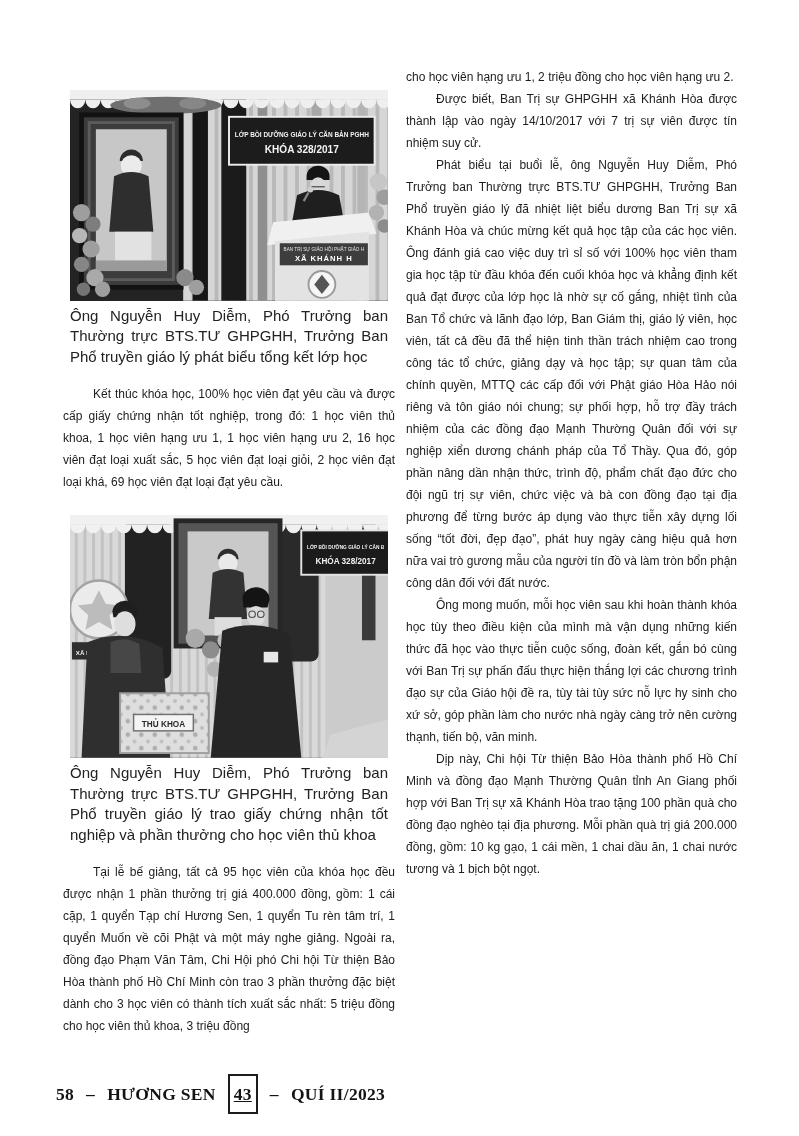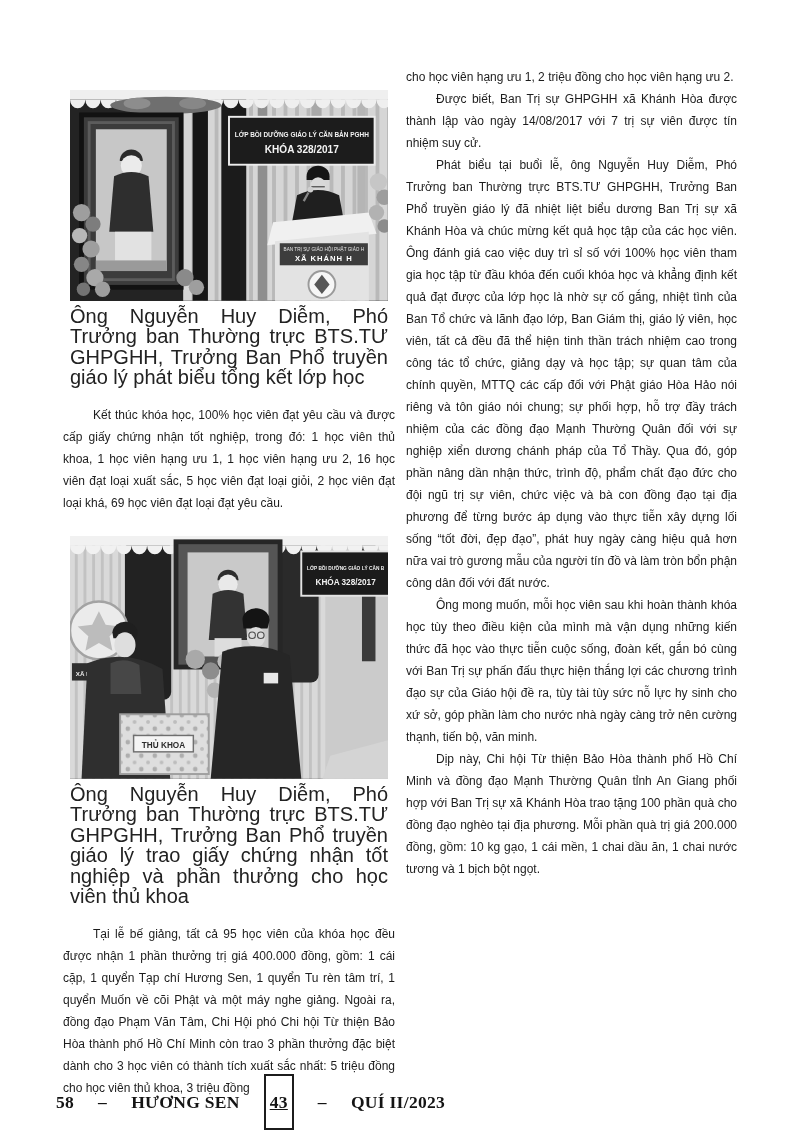--- a/index.html
+++ b/index.html
@@ -15,35 +15,35 @@
   .page { position: absolute; inset: 0; }
   .col { position: absolute; width: 332px; }
   .col-left  { left: 63px;  top: 83px; }
   .col-right { left: 406px; top: 66px; width: 331px; }
   .body-text { font-size: 12px; line-height: 22px; text-align: justify; }
   .body-text p { margin: 0; }
   p.indent { text-indent: 30px; }
   .photo-fig { margin: 7px; }
   .photo { display: block; width: 100%; height: auto; background: #2a2a2a; }
   .caption {
-    font-size: 20px; line-height: 20.5px;
+    font-size: 15px; line-height: 20.5px;
     text-align: justify; margin-top: 5px; color: #222;
   }
   .para-left-1 { margin-top: 16px !important; }
   .photo2-wrap { margin-top: 22px; }
   .para-left-2 { margin-top: 16px !important; }
   .footer {
     position: absolute; left: 56px; top: 1074px;
     font-family: "Liberation Serif", serif;
     font-weight: bold; font-size: 17.5px; letter-spacing: 0.3px;
-    color: #141414; display: flex; align-items: center; gap: 24px;
+    color: #141414; display: flex; align-items: center; gap: 12px;
   }
   .issue-box {
     display: inline-block; border: 2px solid #1c1c1c;
-    padding: 16px 4px; line-height: 20px; text-decoration: underline;
+    padding: 8px 4px; line-height: 20px; text-decoration: underline;
   }
   svg text { font-family: "Liberation Sans", sans-serif; }
 </style>
 </head>
 <body>
 
 <div class="page">
 
   <section class="col col-left">
 
@@ -210,21 +210,21 @@
         <polygon points="262,252 330,252 330,212 270,228" fill="#d4d4d4"></polygon>
       </svg>
       <figcaption class="caption">Ông Nguyễn Huy Diễm, Phó Trưởng ban Thường trực BTS.TƯ GHPGHH, Trưởng Ban Phổ truyền giáo lý trao giấy chứng nhận tốt nghiệp và phần thưởng cho học viên thủ khoa</figcaption>
     </figure>
 
     <p class="body-text indent para-left-2">Tại lễ bế giảng, tất cả 95 học viên của khóa học đều được nhận 1 phần thưởng trị giá 400.000 đồng, gồm: 1 cái cặp, 1 quyển Tạp chí Hương Sen, 1 quyển Tu rèn tâm trí, 1 quyển Muốn về cõi Phật và một máy nghe giảng. Ngoài ra, đồng đạo Phạm Văn Tâm, Chi Hội phó Chi hội Từ thiện Bảo Hòa thành phố Hồ Chí Minh còn trao 3 phần thưởng đặc biệt dành cho 3 học viên có thành tích xuất sắc nhất: 5 triệu đồng cho học viên thủ khoa, 3 triệu đồng</p>
   </section>
 
   <section class="col col-right body-text">
     <p>cho học viên hạng ưu 1, 2 triệu đồng cho học viên hạng ưu 2.</p>
-    <p class="indent">Được biết, Ban Trị sự GHPGHH xã Khánh Hòa được thành lập vào ngày 14/08/2017 với 7 trị sự viên được tín nhiệm suy cử.</p>
+    <p class="indent">Được biết, Ban Trị sự GHPGHH xã Khánh Hòa được thành lập vào ngày 14/10/2017 với 7 trị sự viên được tín nhiệm suy cử.</p>
     <p class="indent">Phát biểu tại buổi lễ, ông Nguyễn Huy Diễm, Phó Trưởng ban Thường trực BTS.TƯ GHPGHH, Trưởng Ban Phổ truyền giáo lý đã nhiệt liệt biểu dương Ban Trị sự xã Khánh Hòa và chúc mừng kết quả học tập của các học viên. Ông đánh giá cao việc duy trì sỉ số với 100% học viên tham gia học tập từ đầu khóa đến cuối khóa học và khẳng định kết quả đạt được của lớp học là nhờ sự cố gắng, nhiệt tình của Ban Tổ chức và lãnh đạo lớp, Ban Giám thị, giáo lý viên, học viên, tất cả đều đã thể hiện tinh thần trách nhiệm cao trong công tác tổ chức, giảng dạy và học tập; sự quan tâm của chính quyền, MTTQ các cấp đối với Phật giáo Hòa Hảo nói riêng và tôn giáo nói chung; sự phối hợp, hỗ trợ đầy trách nhiệm của các đồng đạo Mạnh Thường Quân đối với sự nghiệp xiển dương chánh pháp của Tổ Thầy. Qua đó, góp phần nâng dần nhận thức, trình độ, phẩm chất đạo đức cho đội ngũ trị sự viên, chức việc và bà con đồng đạo tại địa phương để từng bước áp dụng vào thực tiễn xây dựng lối sống “tốt đời, đẹp đạo”, phát huy ngày càng hiệu quả hơn nữa vai trò gương mẫu của người tín đồ và làm tròn bổn phận công dân đối với đất nước.</p>
     <p class="indent">Ông mong muốn, mỗi học viên sau khi hoàn thành khóa học tùy theo điều kiện của mình mà vận dụng những kiến thức đã học vào thực tiễn cuộc sống, đoàn kết, gắn bó cùng với Ban Trị sự phấn đấu thực hiện thắng lợi các chương trình đạo sự của Giáo hội đề ra, tùy tài tùy sức nỗ lực hy sinh cho xứ sở, góp phần làm cho nước nhà ngày càng trở nên cường thạnh, tiến bộ, văn minh.</p>
     <p class="indent">Dịp này, Chi hội Từ thiện Bảo Hòa thành phố Hồ Chí Minh và đồng đạo Mạnh Thường Quân tỉnh An Giang phối hợp với Ban Trị sự xã Khánh Hòa trao tặng 100 phần quà cho đồng đạo nghèo tại địa phương. Mỗi phần quà trị giá 200.000 đồng, gồm: 10 kg gạo, 1 cái mền, 1 chai dầu ăn, 1 chai nước tương và 1 bịch bột ngọt.</p>
   </section>
 
   <footer class="footer">
     <span>58</span>
     <span>–</span>
     <span>HƯƠNG SEN</span>
     <span class="issue-box">43</span>

